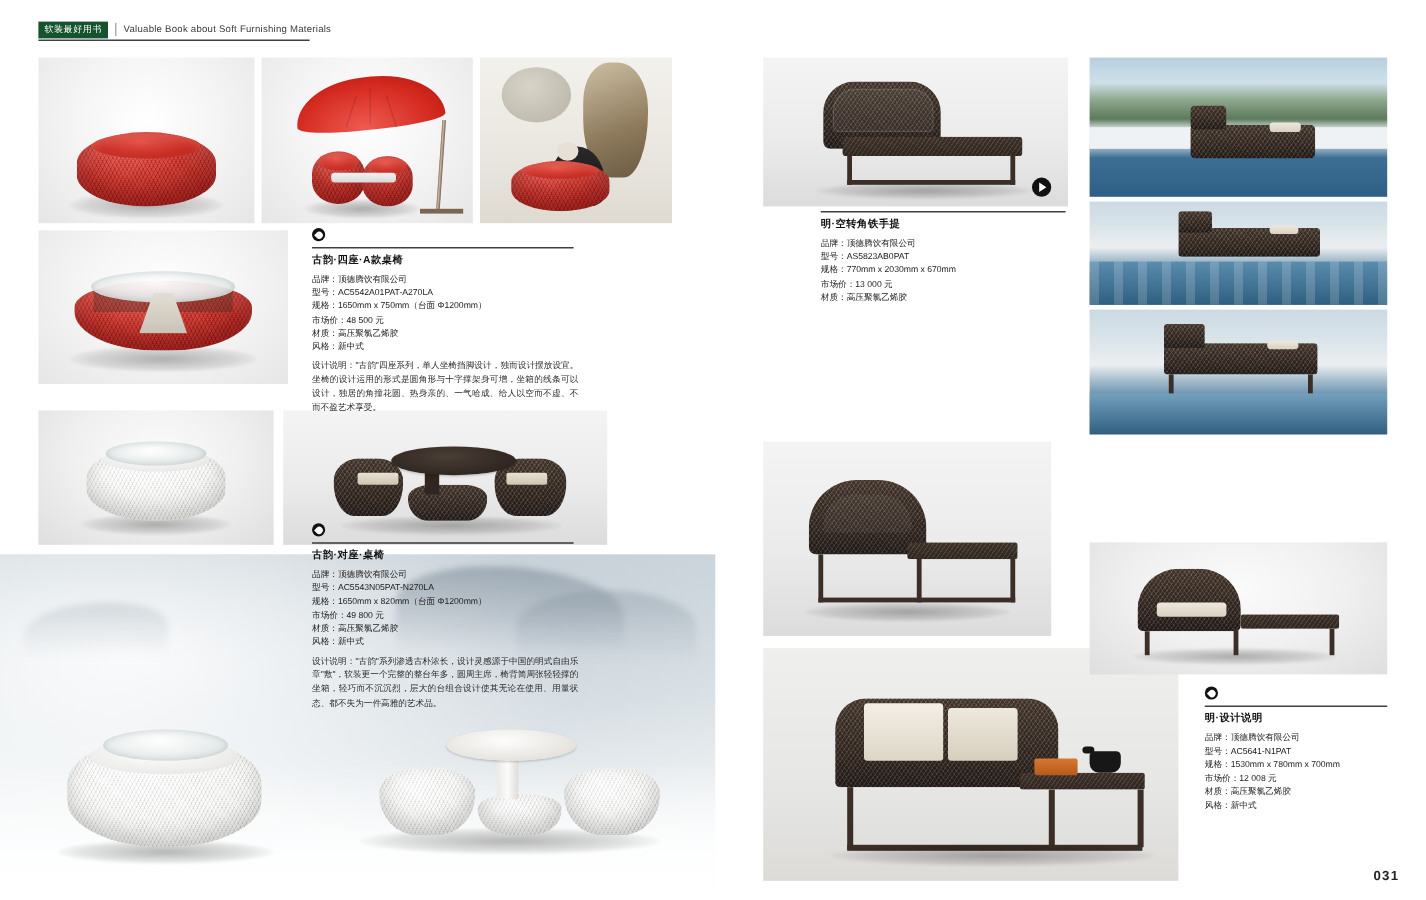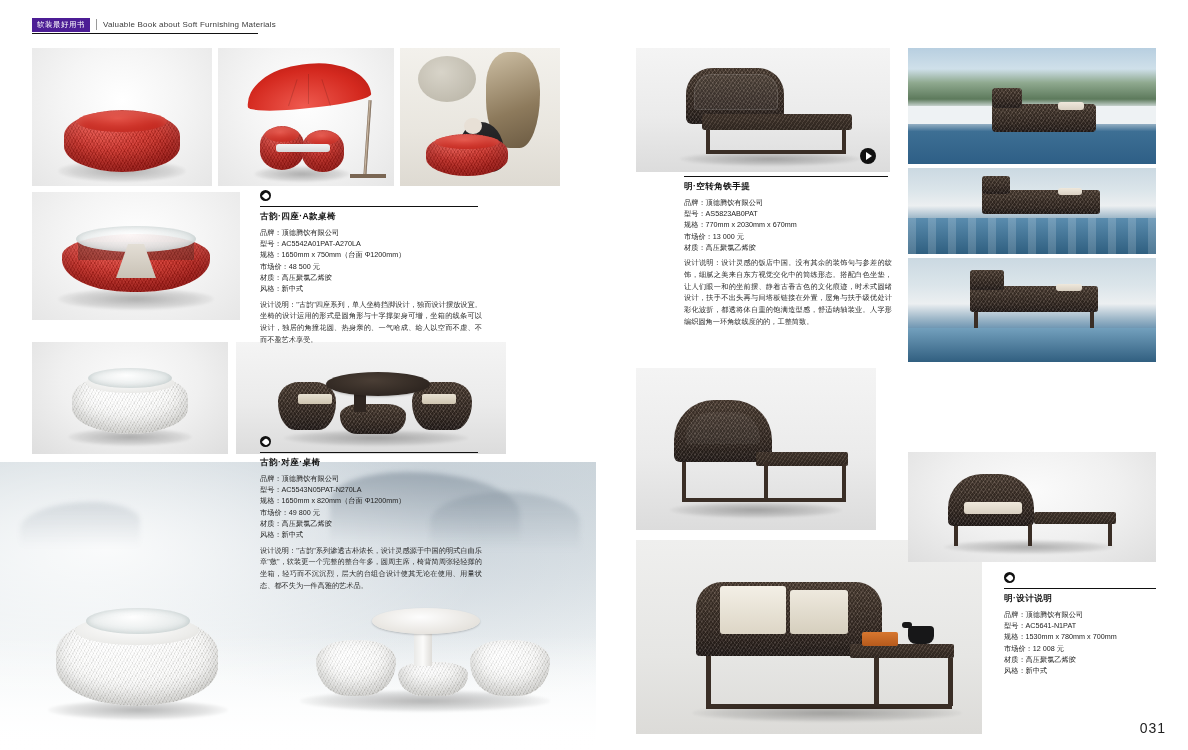--- a/index.html
+++ b/index.html
@@ -19,21 +19,21 @@
   
   .header {
     position: absolute;
     left: 32px;
     top: 18px;
     display: flex;
     align-items: center;
     gap: 6px;
   }
   .header-badge {
-    background: #4c1d95;
+    background: #14532d;
     color: #ffffff;
     font-size: 7.5px;
     letter-spacing: .5px;
     padding: 3px 5px 3px 5px;
     line-height: 1;
   }
   .header-rule {
     width: 1px;
     height: 11px;
     background: #9a9a9a;
@@ -240,24 +240,24 @@
     top: 4px;
     border-left: 6px solid #fff;
     border-top: 4px solid transparent;
     border-bottom: 4px solid transparent;
   }
 
   .page-num {
     position: absolute;
     right: 22px;
     bottom: 14px;
-    font-size: 14px;
+    font-size: 11px;
     letter-spacing: 1px;
     color: #222;
-    font-weight: normal;
+    font-weight: bold;
   }
 
   
   .leg {
     position: absolute;
     background: #3a2e26;
   }
   .cushion {
     position: absolute;
     border-radius: 3px;
@@ -474,21 +474,20 @@
 </div>
 
 <div class="cap-rule" style="left:684px; top:176px; width:204px;"></div>
 <div class="cap" style="left:684px; top:180px; width:208px;">
   <span class="title">明·空转角铁手提</span>
   <span class="row"><span>品牌：</span><span>顶德腾饮有限公司</span></span>
   <span class="row"><span>型号：</span><span>AS5823AB0PAT</span></span>
   <span class="row"><span>规格：</span><span>770mm x 2030mm x 670mm</span></span>
   <span class="row"><span>市场价：</span><span>13 000 元</span></span>
   <span class="row"><span>材质：</span><span>高压聚氯乙烯胶</span></span>
-  <span class="body"><span>设计说明：</span><span>设计灵感的饭店中国。没有其余的装饰句与参差的纹饰，细腻之美来自东方视觉交化中的简练形态。搭配白色坐垫，让人们眼一和的坐前摆、静着古香古色的文化痕迹，时术式圆绪设计，扶手不出头再与间塔板链接在外置，屋角与扶手级优处计彩化波折，都透将体自重的饱满造型感，舒适纳轴装业。人字形编织圆角一环角纹线度的的，工整简致。</span></span>
 </div>
 
 <div class="mark" style="left:1004px; top:572px;"></div>
 <div class="cap-rule" style="left:1004px; top:588px; width:152px;"></div>
 <div class="cap" style="left:1004px; top:592px; width:160px;">
   <span class="title">明·设计说明</span>
   <span class="row"><span>品牌：</span><span>顶德腾饮有限公司</span></span>
   <span class="row"><span>型号：</span><span>AC5641-N1PAT</span></span>
   <span class="row"><span>规格：</span><span>1530mm x 780mm x 700mm</span></span>
   <span class="row"><span>市场价：</span><span>12 008 元</span></span>

